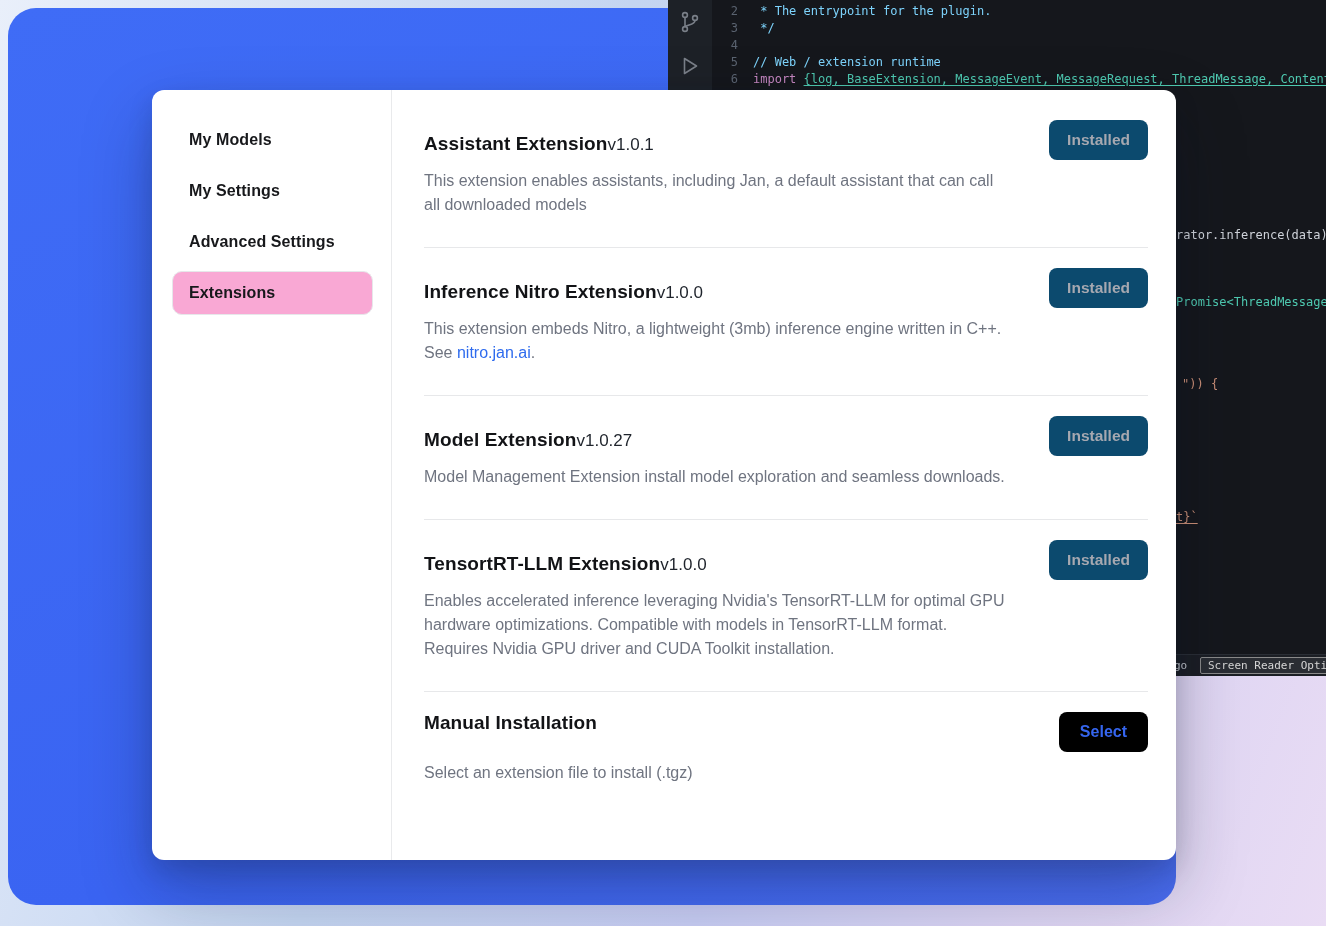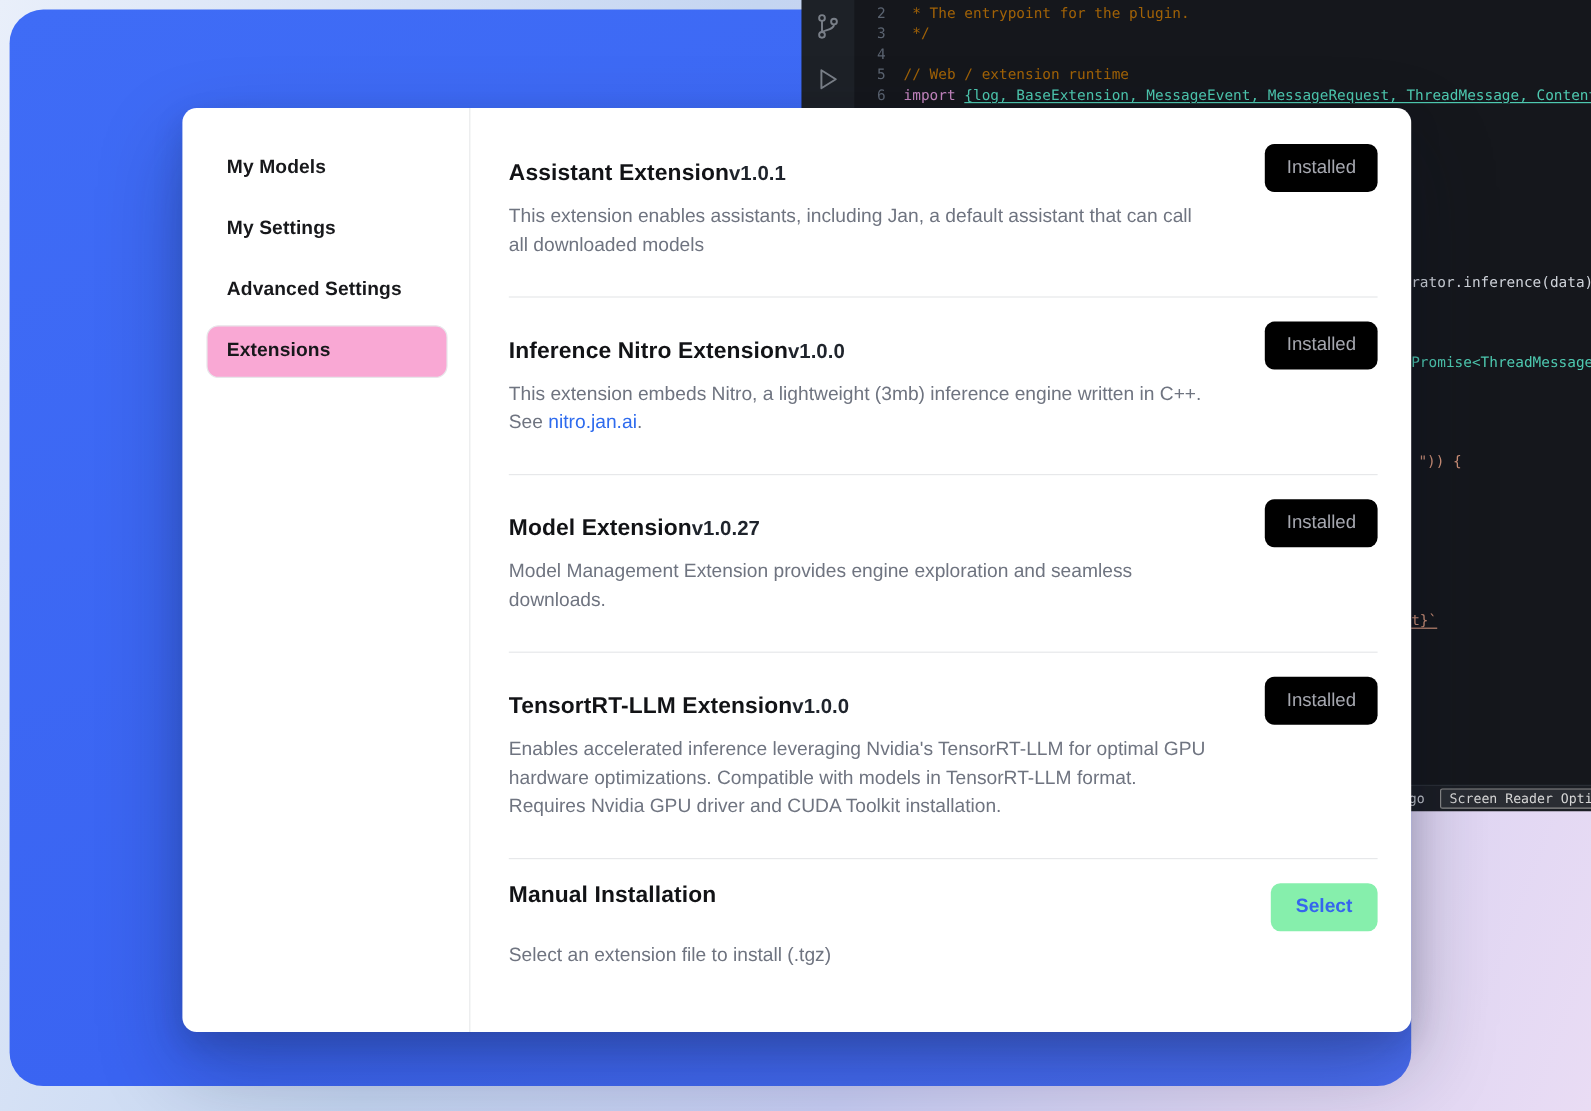--- a/index.html
+++ b/index.html
@@ -26,21 +26,21 @@
   }
   .activity-bar {
     position: absolute; left: 0; top: 0; width: 44px; height: 100%;
     background: #1d2127; display: flex; flex-direction: column; align-items: center;
     padding-top: 10px; gap: 20px;
   }
   .activity-icon { width: 24px; height: 24px; opacity: .85; cursor: pointer; }
   .code-area { position: absolute; left: 44px; top: 2px; right: 0; }
   .code-line { display: flex; height: 17px; align-items: center; white-space: pre; }
   .lnum { width: 26px; text-align: right; color: #5a6370; flex: 0 0 26px; margin-right: 15px; }
-  .tok-comment { color: #a16207; white-space: pre; }
+  .tok-comment { color: #7dd3fc; white-space: pre; }
   .tok-keyword { color: #c586c0; white-space: pre; }
   .tok-ids { color: #4ec9b0; white-space: pre; text-decoration: underline; text-underline-offset: 2px; }
   .fragment { position: absolute; left: 508px; white-space: pre; }
   .frag-plain { color: #cfd3da; }
   .frag-type { color: #4ec9b0; }
   .frag-string { color: #ce9178; }
   .frag-tpl { color: #ce9178; text-decoration: underline; text-underline-offset: 2px; }
   .status-bar {
     position: absolute; left: 0; right: 0; bottom: 0; height: 22px;
     background: #1b1e24; border-top: 1px solid #2a2e35;
@@ -70,31 +70,31 @@
   }
   .side-item.active { background: #f9a8d4; border-color: #e7e7ea; }
 
   .content { flex: 1; padding: 16px 28px 0 32px; overflow: hidden; }
   .section { padding: 20px 0 30px; border-bottom: 1px solid #e7e8ea; }
   .section.first { padding-top: 14px; }
   .section.last { border-bottom: none; padding-bottom: 0; }
   .sec-head { display: flex; justify-content: space-between; align-items: flex-start; }
   .title-wrap { display: flex; align-items: baseline; }
   .sec-title { font-size: 19px; font-weight: 700; color: #121316; letter-spacing: .1px; }
-  .sec-version { font-size: 17px; font-weight: 700; color: #1f242c; margin-top: 15px; }
+  .sec-version { font-size: 17px; font-weight: 400; color: #1f242c; margin-top: 15px; }
   .sec-desc {
     margin-top: 9px; width: 585px; font-size: 16px; line-height: 1.5; color: #6f7480;
   }
   .desc-link { color: #2e6bee; text-decoration: none; cursor: pointer; }
   .btn {
     border: none; border-radius: 8px; font-family: "Liberation Sans", sans-serif;
     font-size: 15.5px; padding: 11px 18px; cursor: pointer; flex: 0 0 auto;
   }
-  .btn-installed { background: #000000; color: #a6a8b0; font-weight: 400; }
-  .btn-select { background: #86efac; color: #3565ee; font-weight: 700; padding: 11px 21px; font-size: 16px; }
+  .btn-installed { background: #0c4a6e; color: #a6a8b0; font-weight: 700; }
+  .btn-select { background: #000000; color: #3565ee; font-weight: 700; padding: 11px 21px; font-size: 16px; }
 </style>
 </head>
 <body>
 
 <div class="page">
 
   <div class="blue-panel"></div>
 
   <div class="editor">
     <div class="activity-bar">
@@ -182,21 +182,21 @@
       </div>
 
       <div class="section">
         <div class="sec-head">
           <div class="title-wrap">
             <span class="sec-title">Model Extension</span>
             <span class="sec-version">v1.0.27</span>
           </div>
           <button class="btn btn-installed">Installed</button>
         </div>
-        <p class="sec-desc">Model Management Extension provides engine exploration and seamless downloads.</p>
+        <p class="sec-desc">Model Management Extension install model exploration and seamless downloads.</p>
       </div>
 
       <div class="section">
         <div class="sec-head">
           <div class="title-wrap">
             <span class="sec-title">TensortRT-LLM Extension</span>
             <span class="sec-version">v1.0.0</span>
           </div>
           <button class="btn btn-installed">Installed</button>
         </div>

